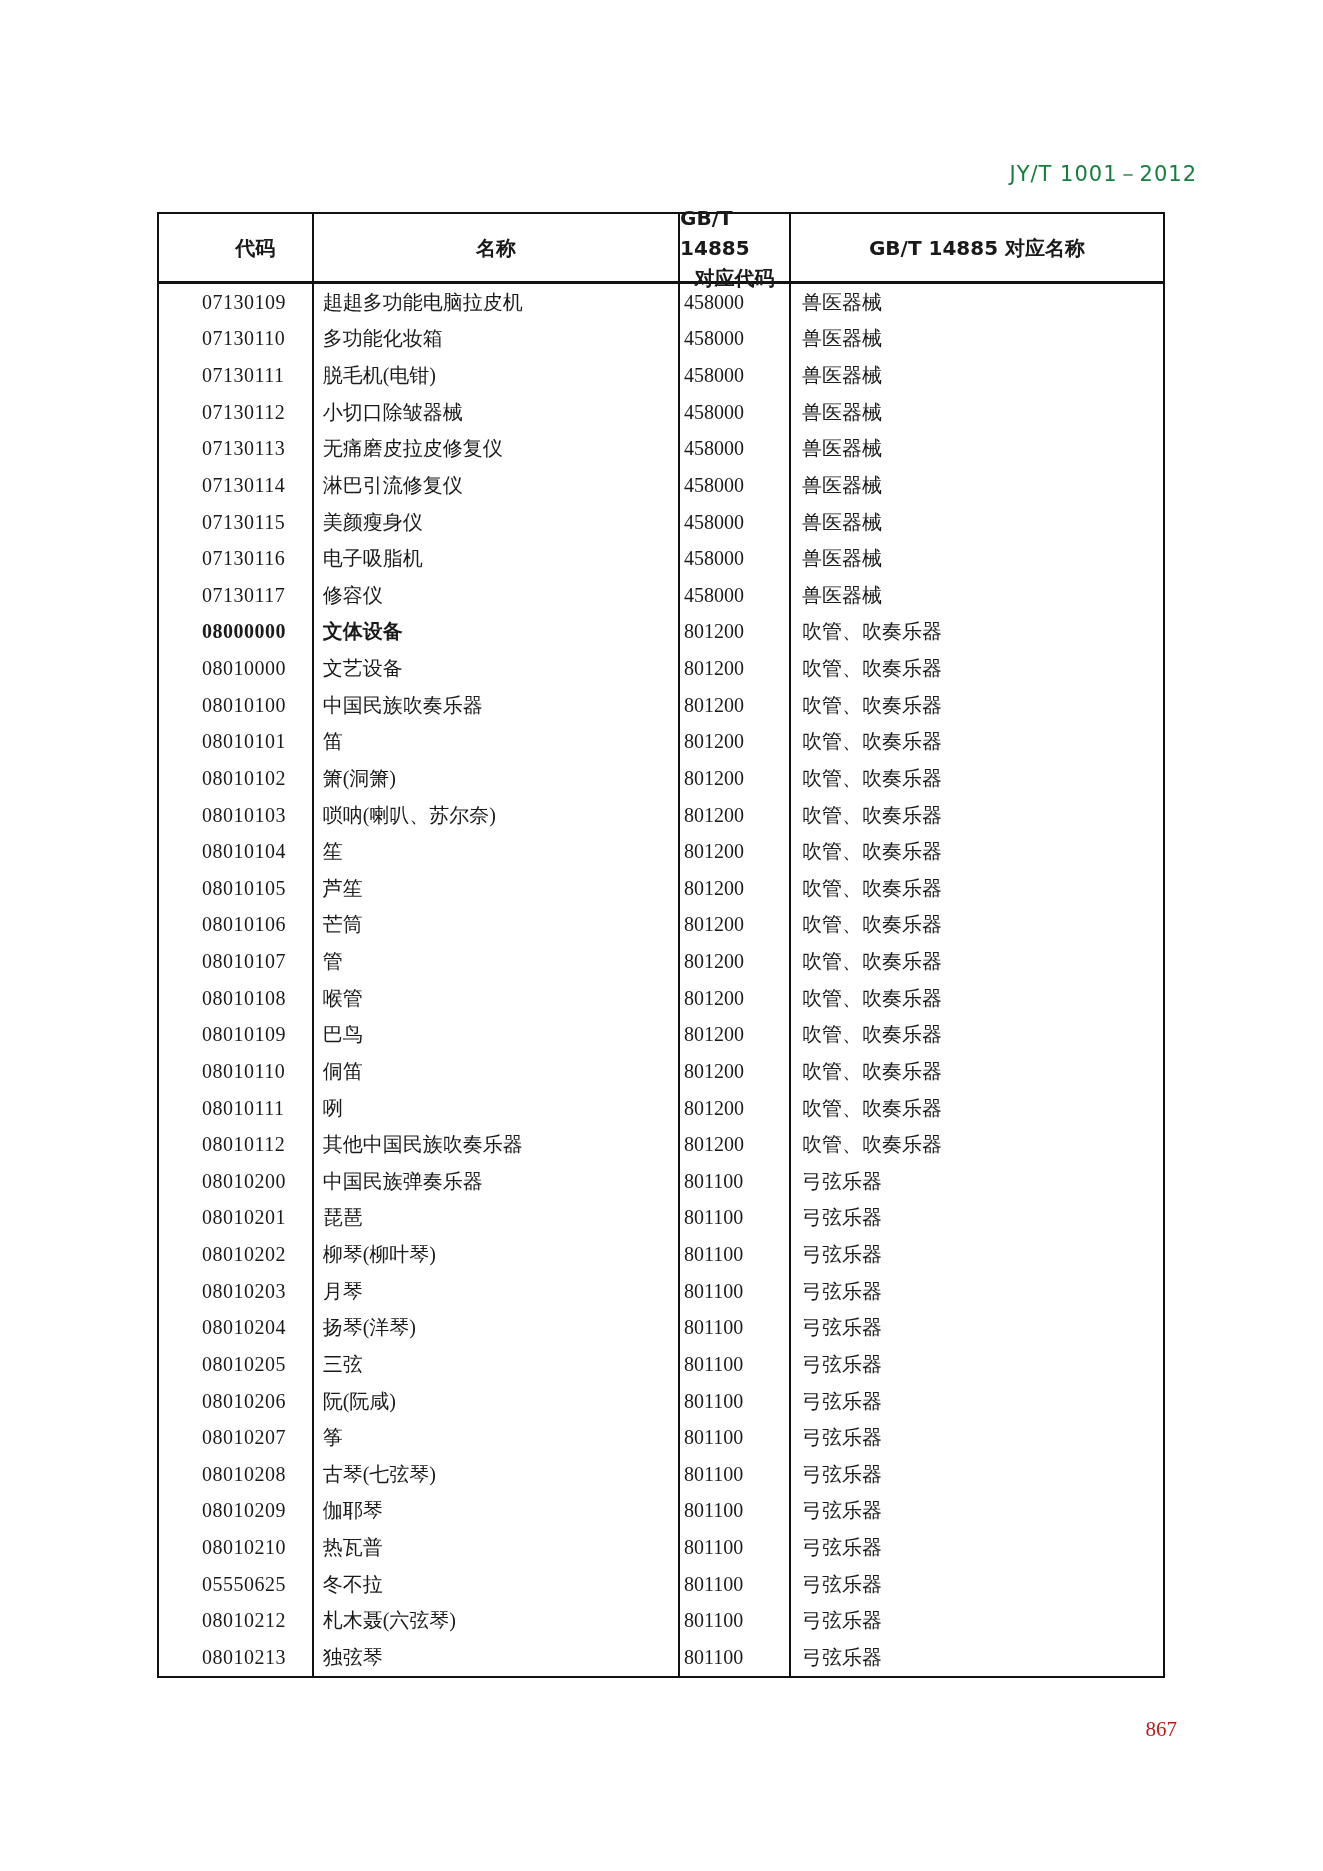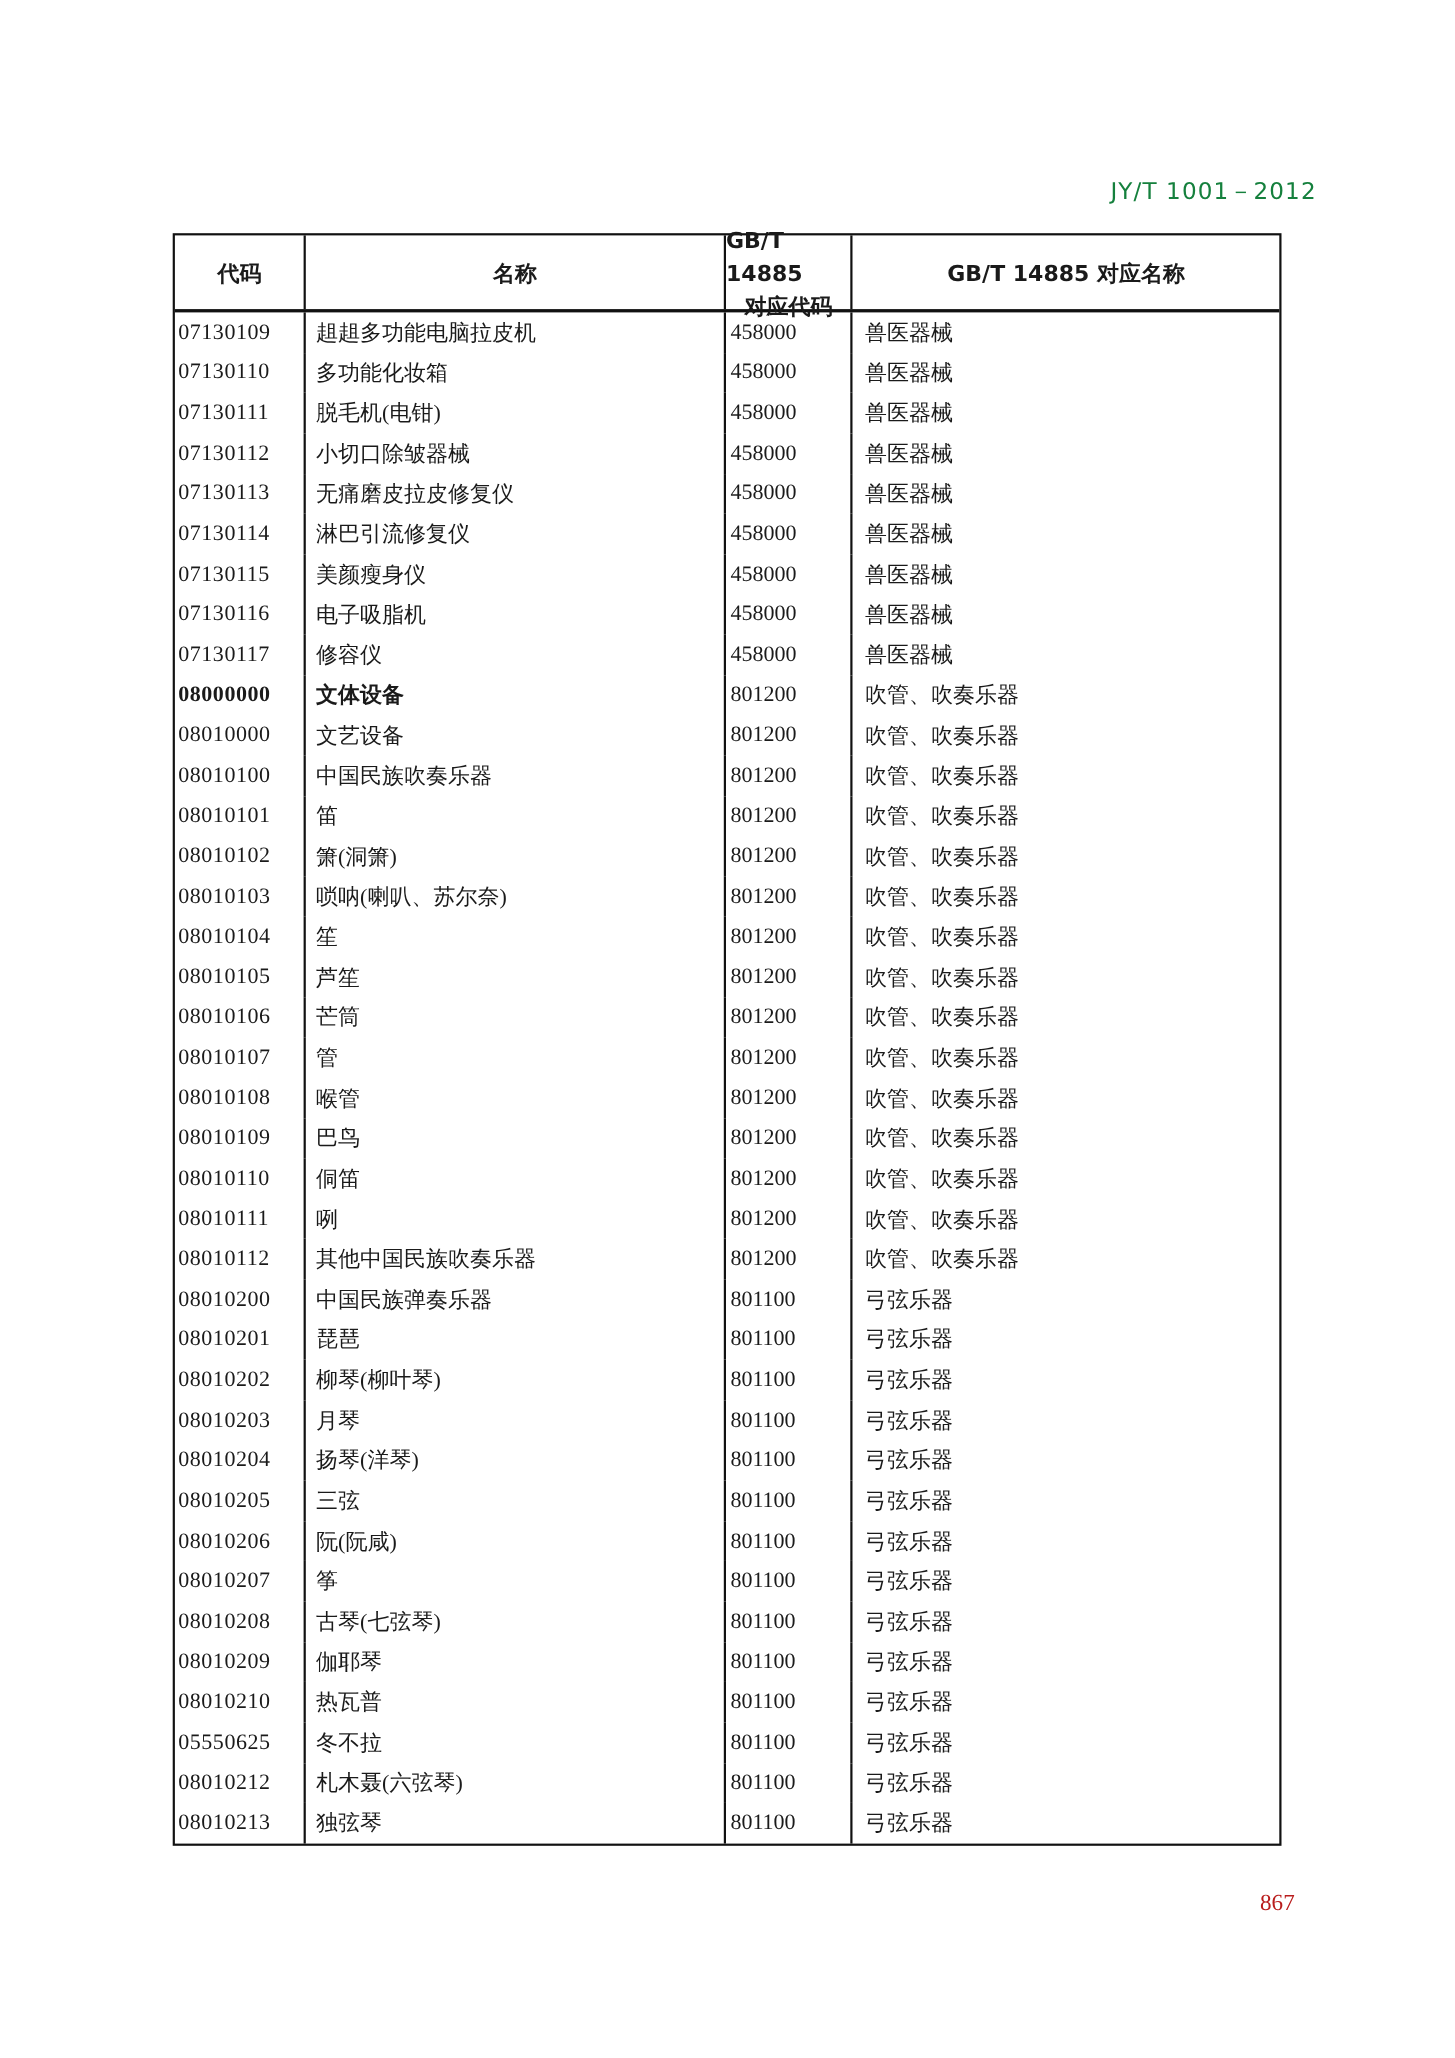--- a/index.html
+++ b/index.html
@@ -48,21 +48,21 @@
     flex-direction: column;
     height: 1392px;
   }
   .row {
     flex: 1 1 auto;
     display: flex;
     align-items: center;
     font-size: 20px;
   }
   .cell { height: 100%; display: flex; align-items: center; }
-  .c1 { width: 121px; border-right: 2px solid #111; padding-left: 3px; }
+  .c1 { width: 121px; border-right: 2px solid #111; padding-left: 3px; margin-left: 40px; }
   .c2 { width: 387px; border-right: 2px solid #111; padding-left: 9px; }
   .c3 { width: 117px; border-right: 2px solid #111; padding-left: 4px; }
   .c4 { width: 393px; padding-left: 11px; }
   .thead .c1, .thead .c2, .thead .c3, .thead .c4 {
     padding-left: 0; align-items: center; justify-content: center;
   }
   .row .c1 { letter-spacing: 0.5px; }
   .bold-cell { font-weight: bold; }
   .page-number {
     position: absolute;

